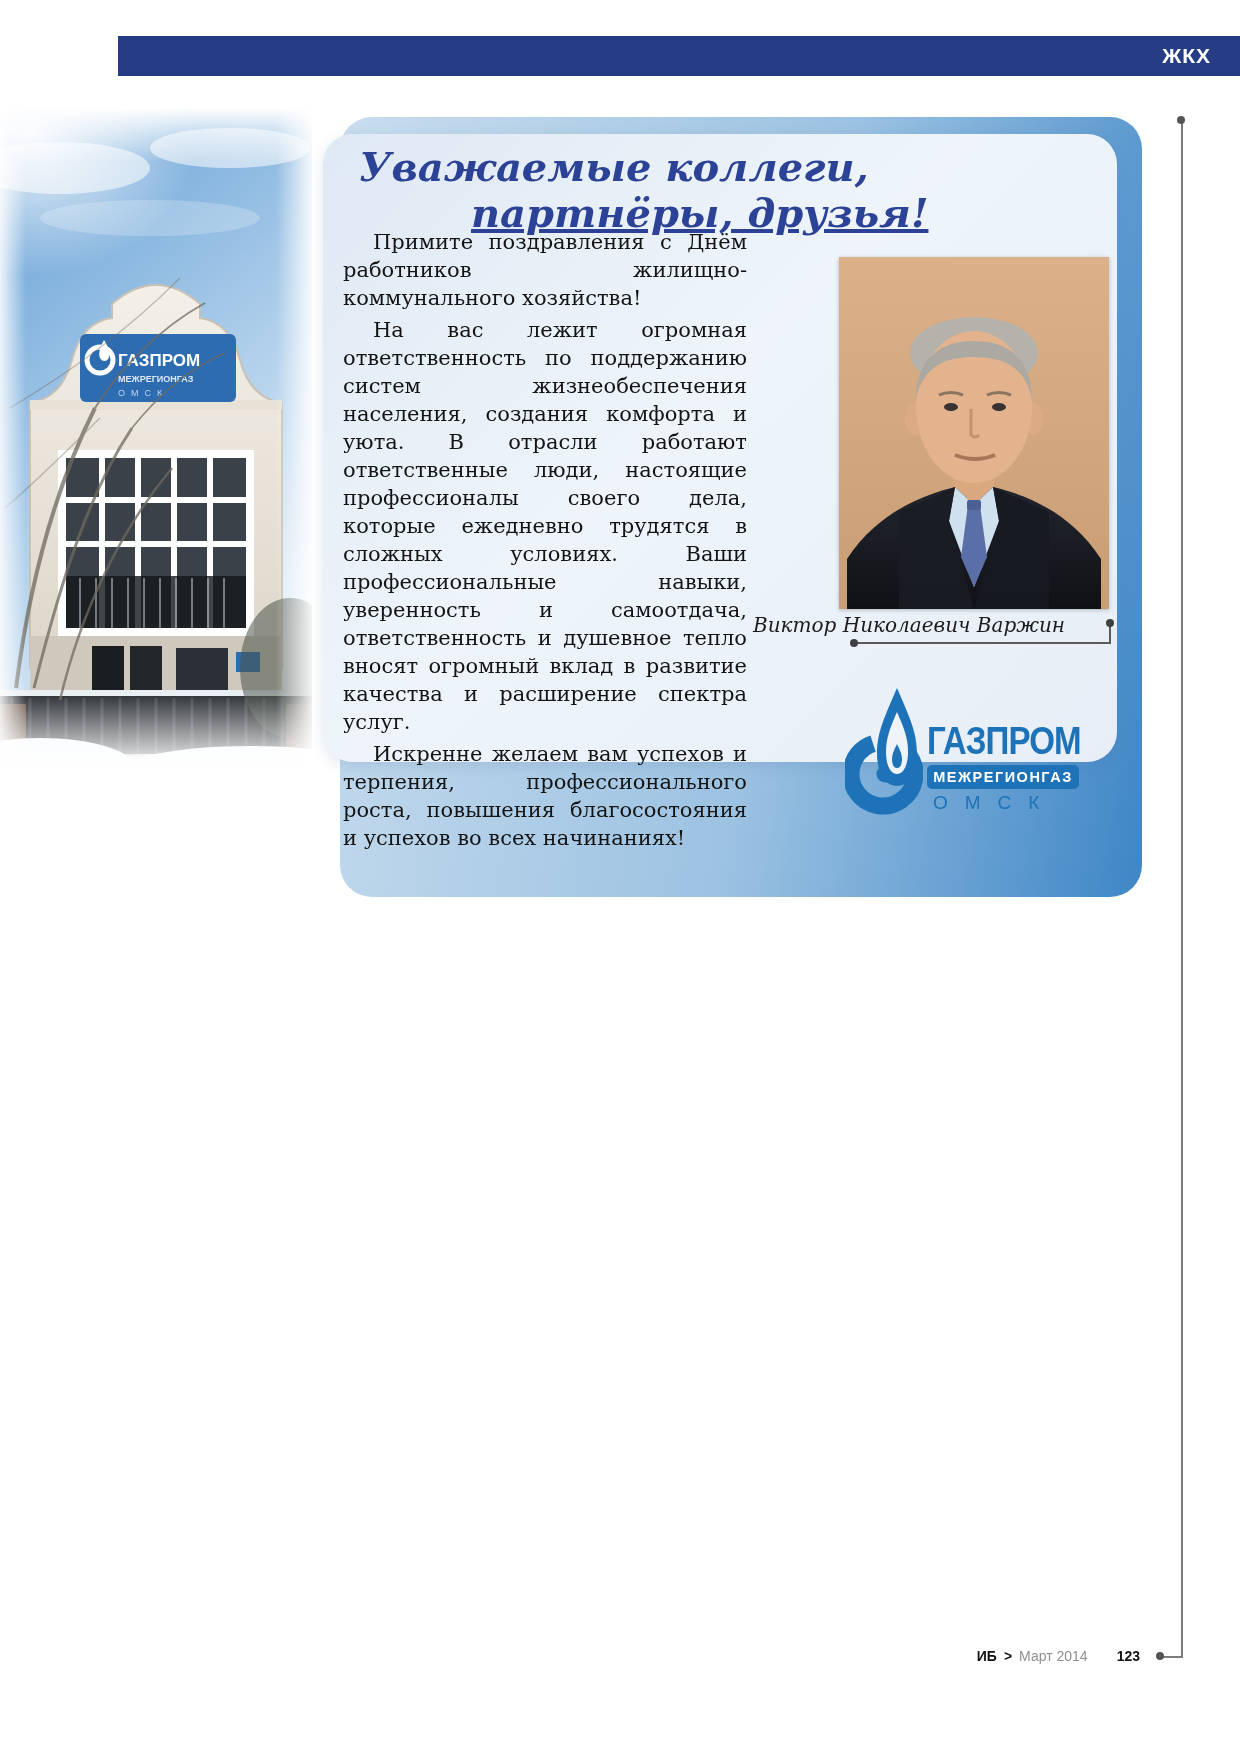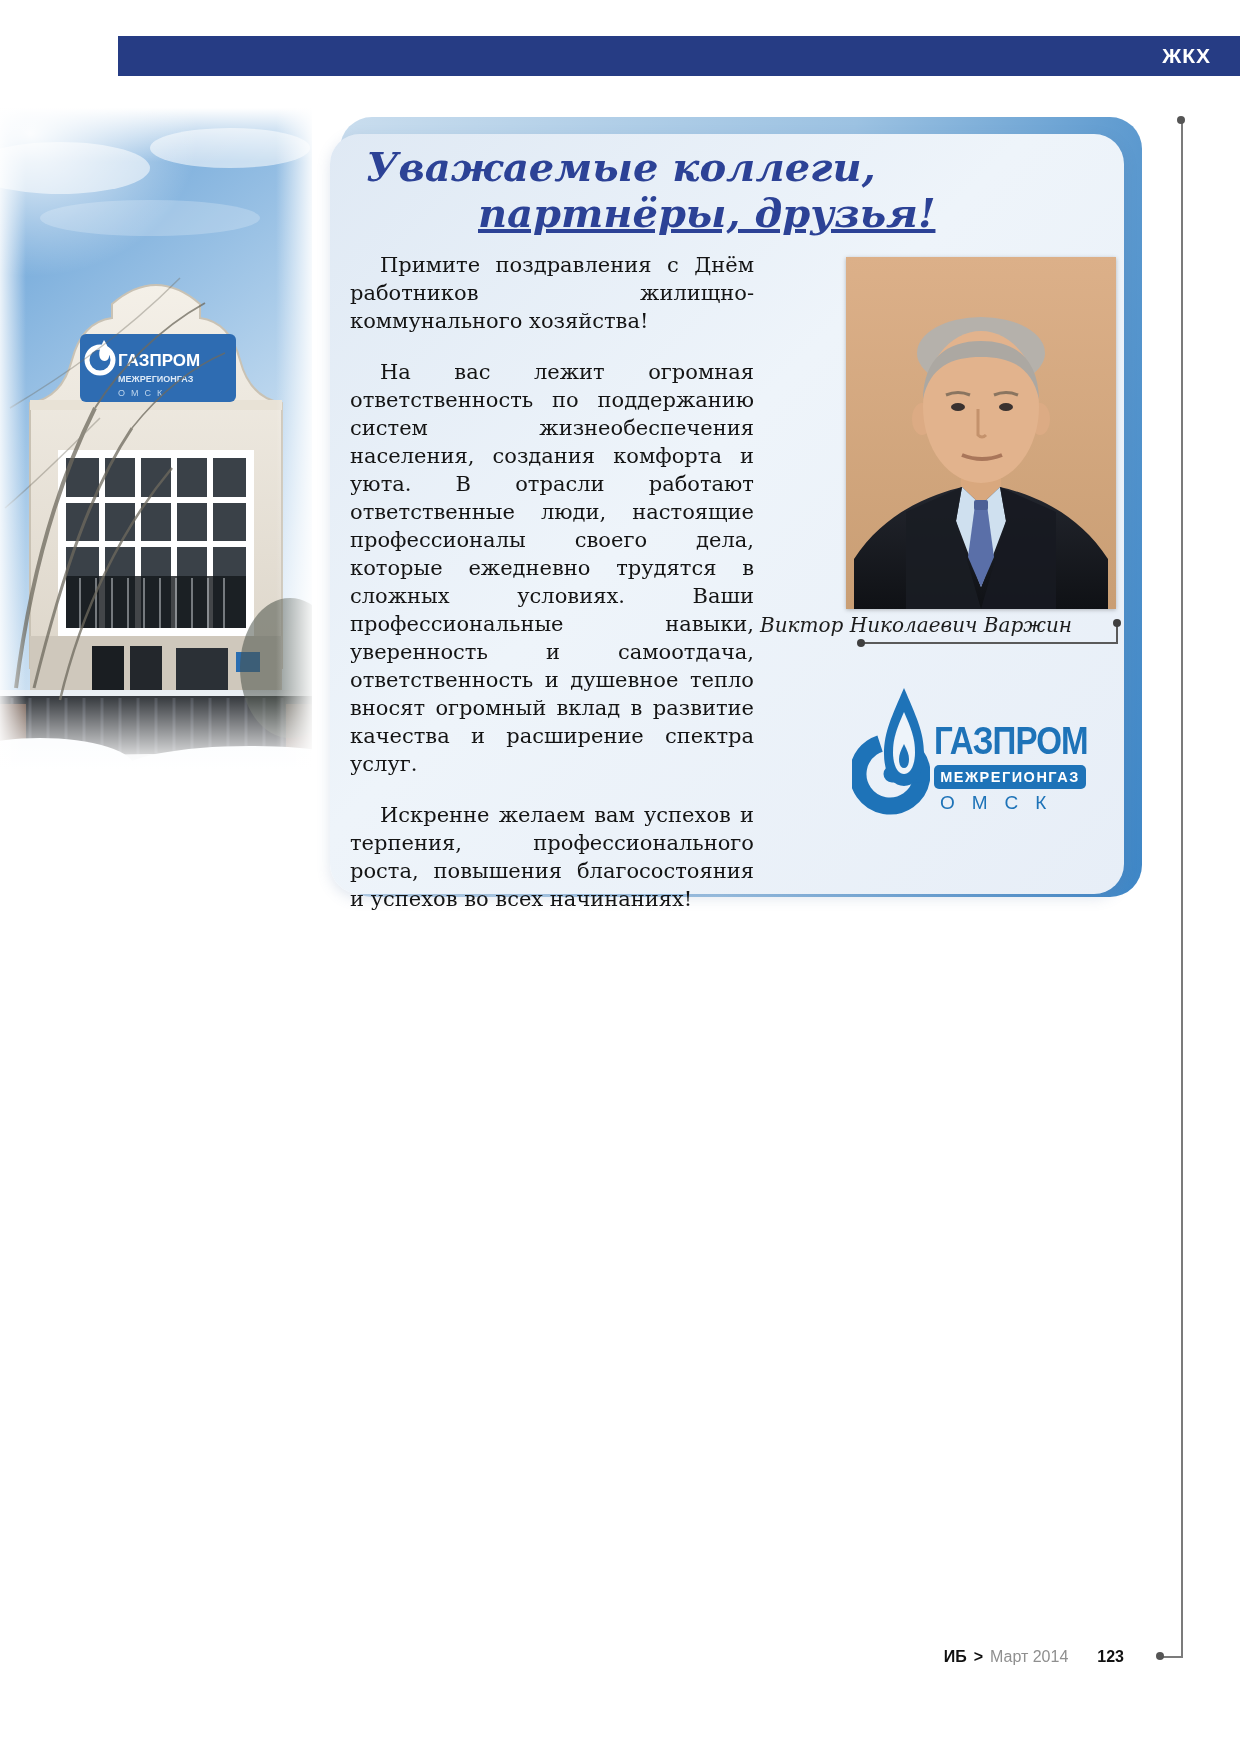--- a/index.html
+++ b/index.html
@@ -30,36 +30,36 @@
   .haze-corner { left:0; top:0; width:200px; height:170px;
     background:radial-gradient(ellipse at 15% 15%, rgba(255,255,255,.95), rgba(255,255,255,0) 70%); }
 
   
   .card-underlay {
     position:absolute; left:340px; top:117px; width:802px; height:780px;
     border-radius:32px;
     background:linear-gradient(100deg,#c9ddee 0%, #9cc2e2 55%, #3e86c6 100%);
   }
   .card {
-    position:absolute; left:330px; top:134px; width:794px; height:760px;
+    position:absolute; left:323px; top:134px; width:794px; height:628px;
     border-radius:30px;
     background:linear-gradient(135deg,#dfe9f4 0%, #eef4fa 45%, #e7eef7 100%);
     box-shadow:0 4px 14px rgba(80,110,160,.18);
   }
   .card-title {
     position:absolute; left:36px; top:10px;
     color:#2c4296; font-style:italic; font-weight:700;
     font-size:40px; line-height:46px; white-space:nowrap;
   }
   .card-title .t2 { margin-left:112px;text-decoration:underline; }
   .body-text {
     position:absolute; left:20px; top:94px; width:404px;
     color:#141414; font-size:21px; line-height:28px; text-align:justify;
   }
-  .body-text p { text-indent:30px; margin-bottom:4px;margin-top:23px; }
+  .body-text p { text-indent:30px; margin-bottom:4px; }
   .signature {
     position:absolute; left:0; top:636px; width:424px;
     font-style:italic; font-size:22px; line-height:28px; color:#111111;
     text-align:right;
   }
   .portrait {
     position:absolute; left:516px; top:123px; width:270px; height:352px;
     box-shadow:0 1px 4px rgba(0,0,0,.25);
   }
   .portrait-caption {
@@ -94,23 +94,23 @@
   }
 
   
   .edge-rule-v   { position:absolute; left:1181px; top:120px; width:2px; height:1537px; background:#7b7b7b; }
   .edge-rule-h   { position:absolute; left:1163px; top:1656px; width:20px; height:2px; background:#7b7b7b; }
   .edge-dot-top    { left:1177px; top:116px; background:#555; }
   .edge-dot-bottom { left:1156px; top:1652px; background:#555; }
 
   
   .footer {
-    position:absolute; right:116px; top:1648px;
+    position:absolute; right:100px; top:1648px;
     display:flex; align-items:baseline; gap:7px;
-    font-family:"Liberation Sans", sans-serif; font-size:16px; color:#111;
+    font-family:"Liberation Sans", sans-serif; font-size:14px; color:#111;
   }
   .footer .mag  { font-weight:bold; }
   .footer .arr  { font-weight:bold; }
   .footer .issue{ color:#8f8f8f; }
   .footer .pnum { font-weight:bold; margin-left:22px; }
 </style>
 </head>
 <body>
 
 <div class="page">

